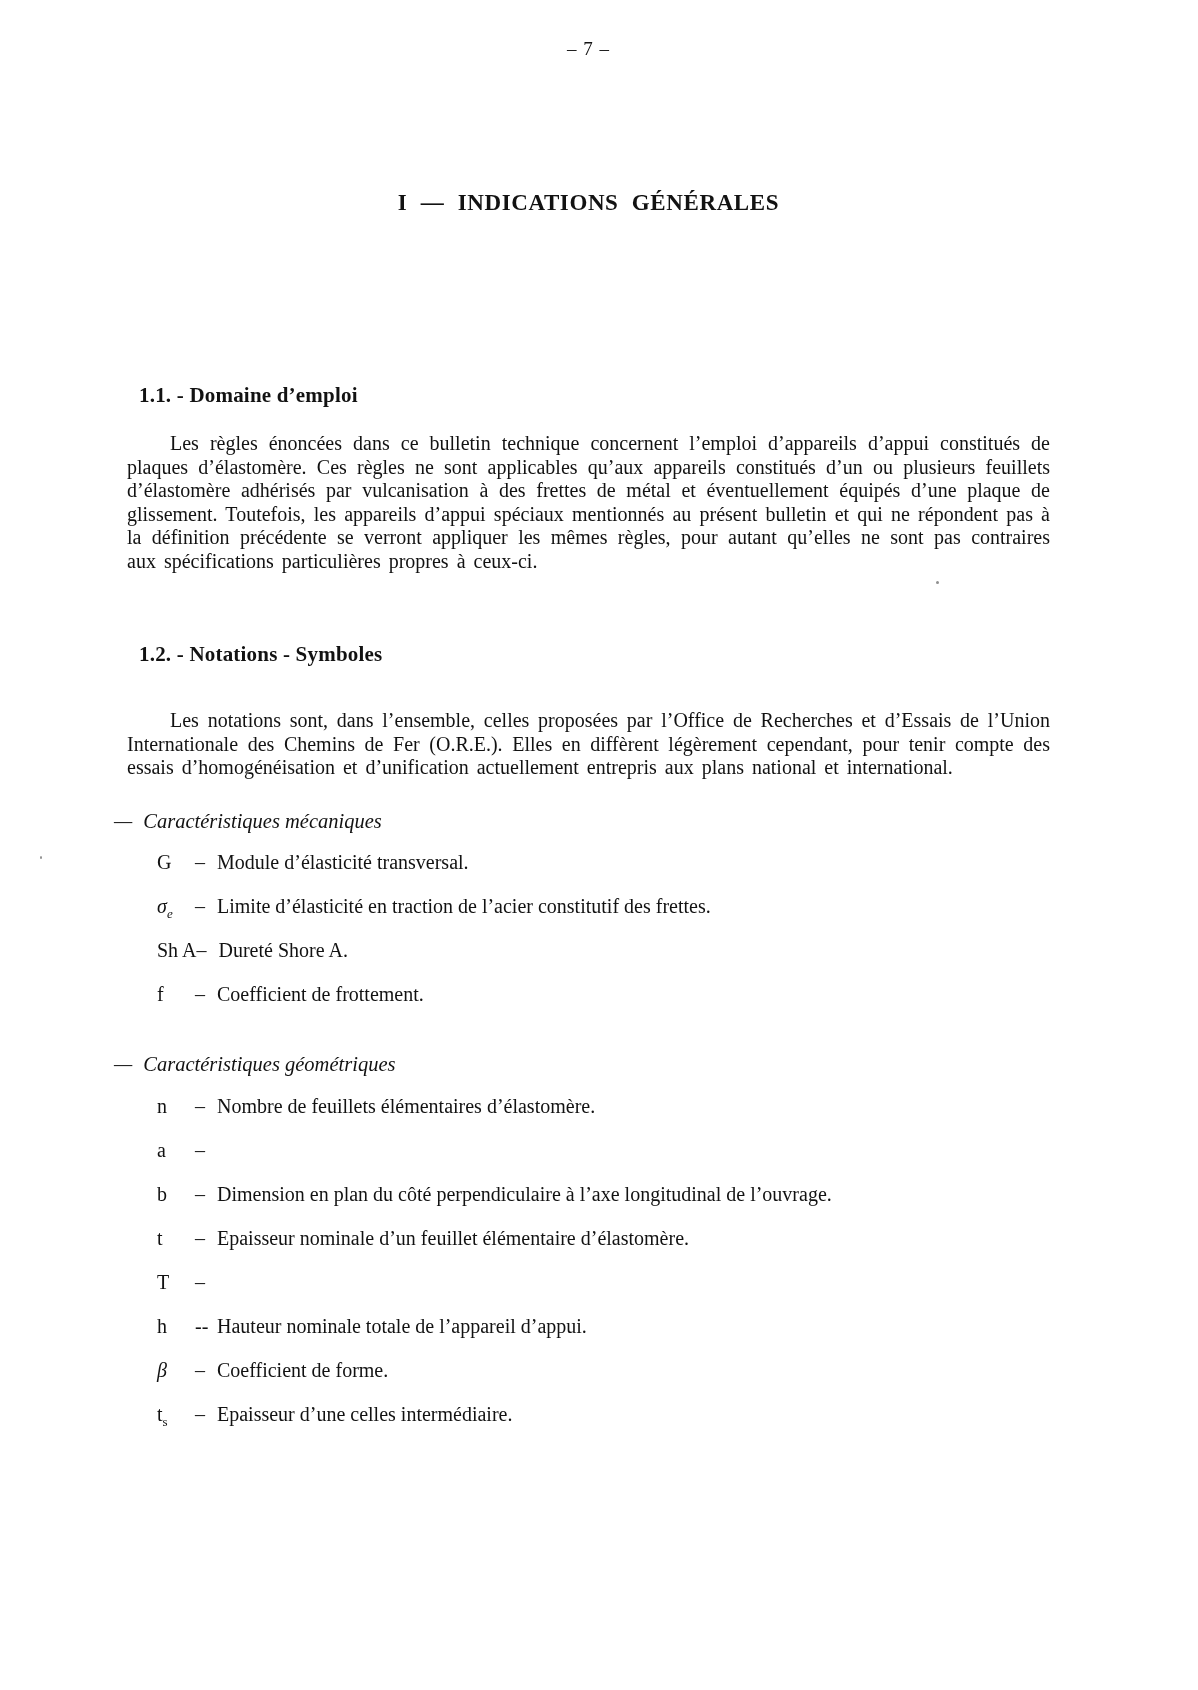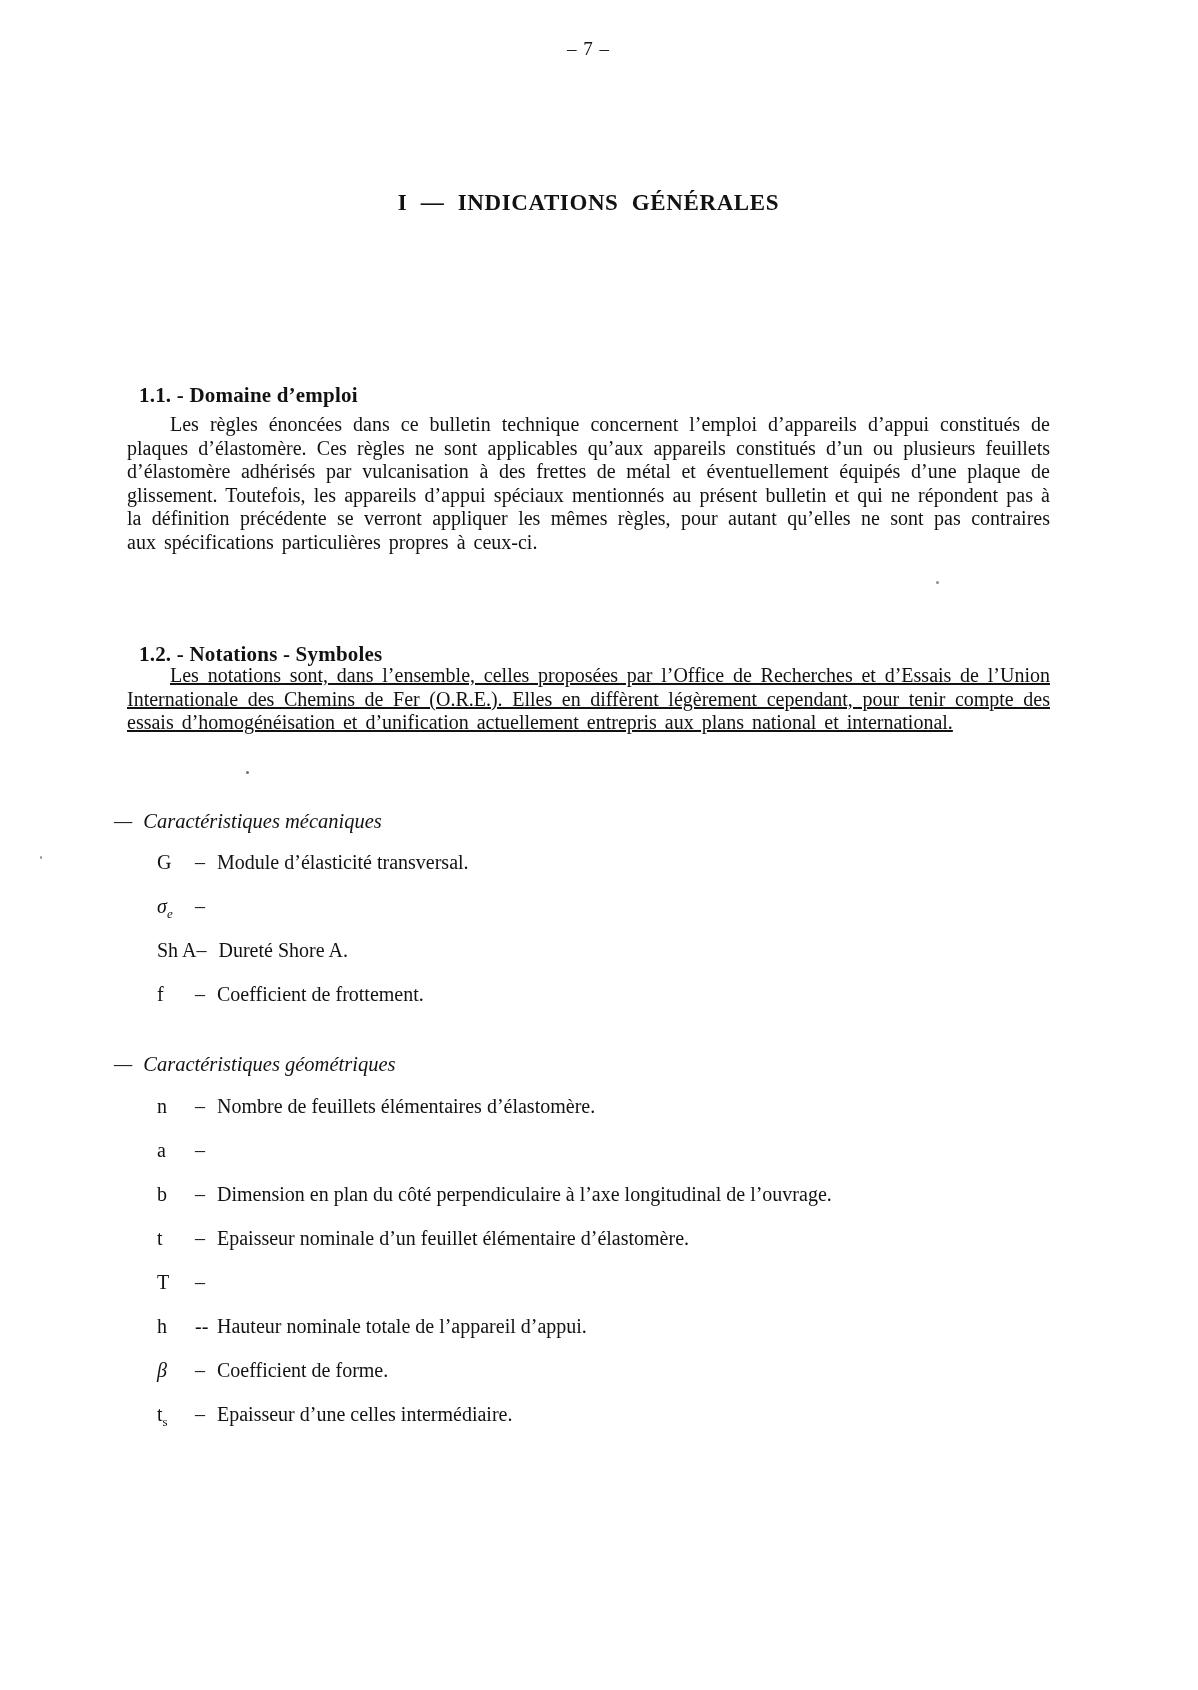--- a/index.html
+++ b/index.html
@@ -25,22 +25,22 @@
     position:absolute;left:127px;margin:12px;
     font-size:21px;font-weight:bold;letter-spacing:0.2px;
   }
   #h11{top:371px;}
   #h12{top:630px;}
   .para{
     position:absolute;left:127px;width:923px;margin:0;
     font-size:20px;line-height:23.5px;text-align:justify;
     text-indent:43px;word-spacing:3px;
   }
-  #p11{top:413px;}
-  #p12{top:664px;text-decoration:underline;}
+  #p11{top:432px;}
+  #p12{top:709px;}
   .cat{
     position:absolute;left:114px;
     font-size:20.5px;font-style:italic;
     display:flex;gap:11px;align-items:baseline;
   }
   #cat-mech{top:810px;}
   #cat-geo{top:1053px;}
   .symlist{position:absolute;left:127px;width:923px;}
   #list-mech{top:851px;}
   #list-geo{top:1095px;}
@@ -80,20 +80,21 @@
 
   <div class="symlist" id="list-mech">
     <div class="symrow">
       <span class="sym"><span>G</span><sub class="sub"></sub></span>
       <span class="dashcol">–</span>
       <span class="desc">Module d’élasticité transversal.</span>
     </div>
     <div class="symrow">
       <span class="sym it"><span>σ</span><sub class="sub">e</sub></span>
       <span class="dashcol">–</span>
+      <span class="desc">Limite d’élasticité en traction de l’acier constitutif des frettes.</span>
     </div>
     <div class="symrow">
       <span class="sym"><span>Sh A</span><sub class="sub"></sub></span>
       <span class="dashcol">–</span>
       <span class="desc">Dureté Shore A.</span>
     </div>
     <div class="symrow">
       <span class="sym"><span>f</span><sub class="sub"></sub></span>
       <span class="dashcol">–</span>
       <span class="desc">Coefficient de frottement.</span>

